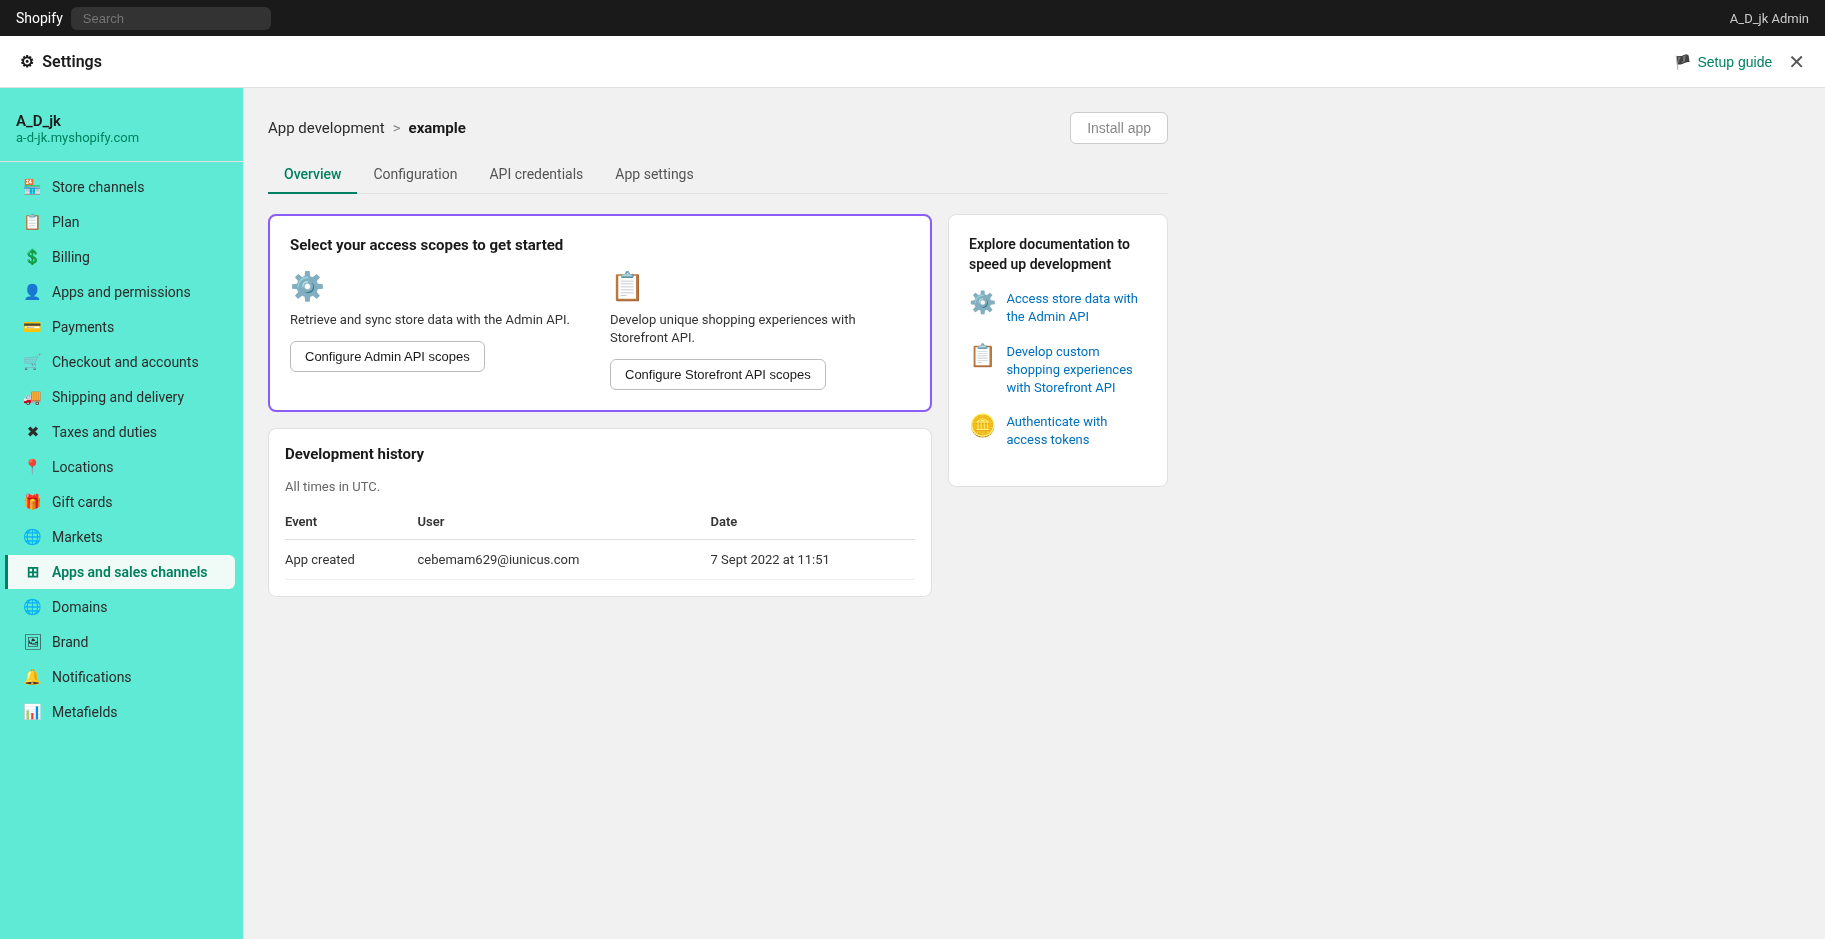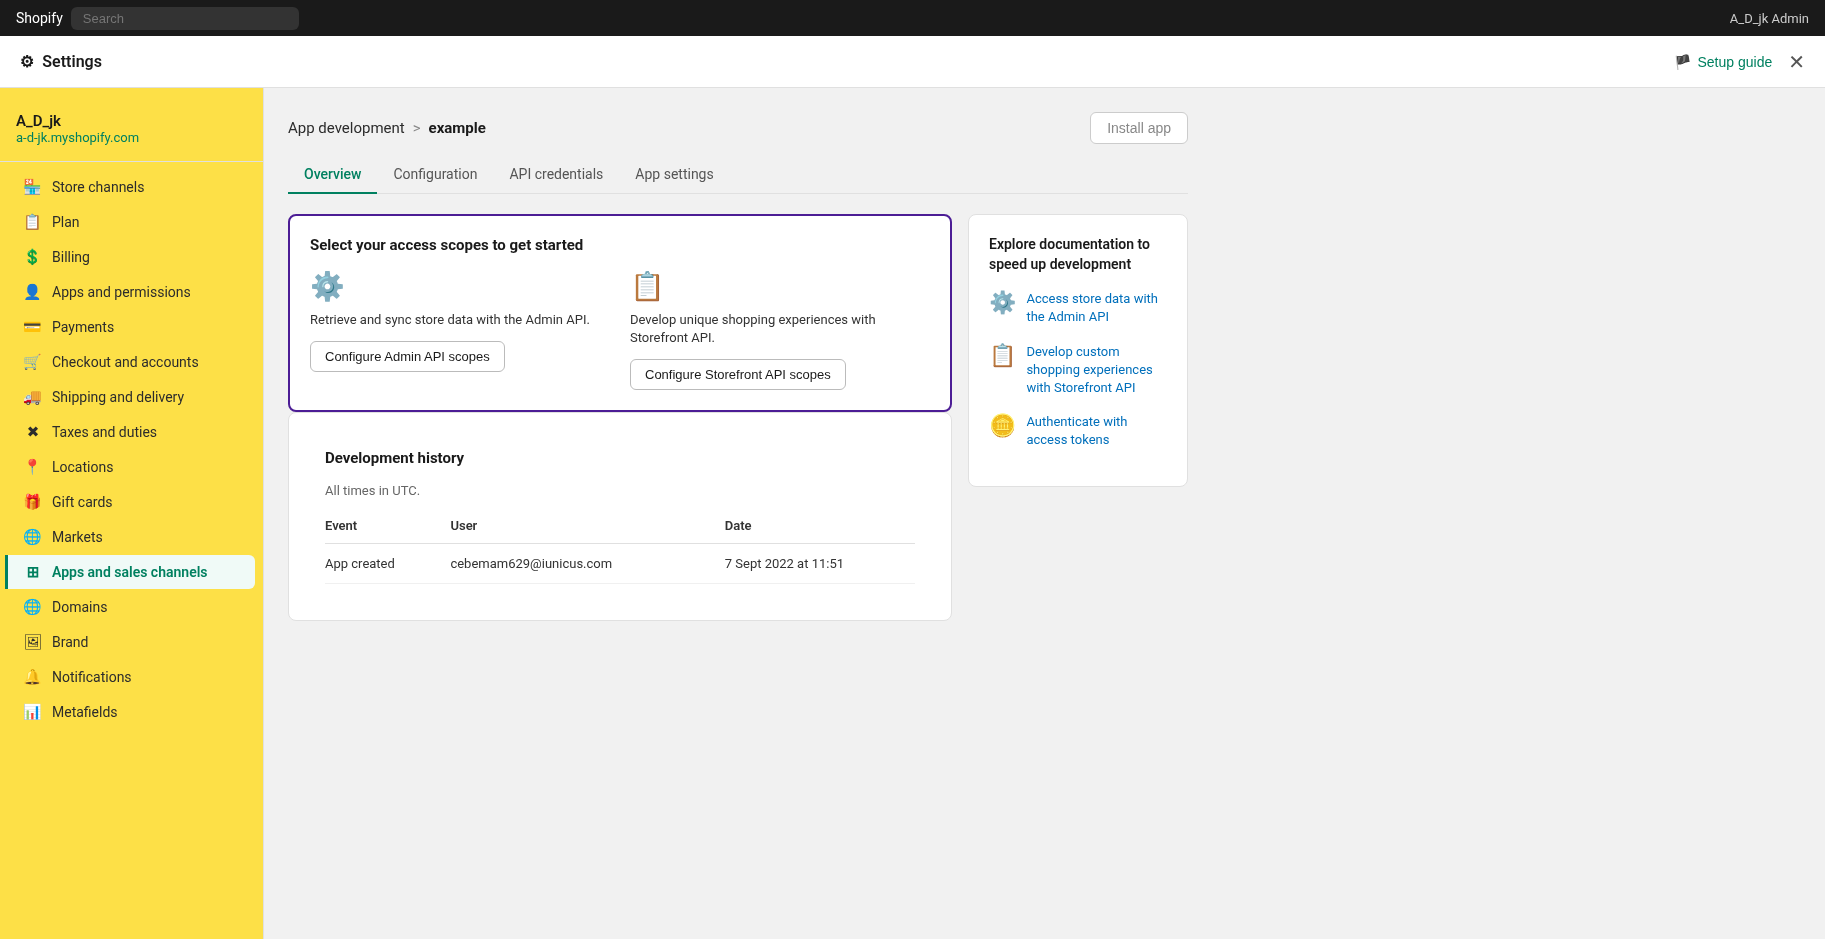--- a/index.html
+++ b/index.html
@@ -2,35 +2,35 @@
 <html><head>
   <meta charset="utf-8">
   <style>
     * { box-sizing: border-box; margin: 0; padding: 0; }
     body { font-family: -apple-system, BlinkMacSystemFont, 'Segoe UI', Roboto, sans-serif; background: #f1f1f1; font-size: 14px; color: #1a1a1a; }
 
     
     .topbar { height: 36px; background: #1a1a1a; display: flex; align-items: center; justify-content: space-between; padding: 0 16px; }
     .topbar-left { display: flex; align-items: center; gap: 8px; }
     .shopify-logo { color: #fff; font-weight: normal; font-size: 14px; }
-    .topbar-search { background: #333; border: none; border-radius: 6px; color: #ccc; padding: 4px 12px; width: 228px; font-size: 13px; }
+    .topbar-search { background: #333; border: none; border-radius: 6px; color: #ccc; padding: 4px 12px; width: 200px; font-size: 13px; }
     .topbar-right { display: flex; align-items: center; gap: 8px; color: #ccc; font-size: 13px; }
 
     
     .settings-bar { height: 52px; background: #fff; border-bottom: 1px solid #e0e0e0; display: flex; align-items: center; justify-content: space-between; padding: 0 20px; }
     .settings-title { display: flex; align-items: center; gap: 8px; font-size: 16px; font-weight: 600; color: #1a1a1a; }
     .settings-right { display: flex; align-items: center; gap: 16px; }
     .setup-guide-btn { display: flex; align-items: center; gap: 6px; color: #008060; font-size: 14px; background: none; border: none; cursor: pointer; font-weight: 500; }
     .close-btn { background: none; border: none; cursor: pointer; font-size: 20px; color: #555; }
 
     
     .layout { display: flex; height: calc(100vh - 88px); }
 
     
-    .sidebar { width: 264px; background: #fde047; border-right: 1px solid #e0e0e0; overflow-y: auto; padding: 12px 0; flex-shrink: 0; }
+    .sidebar { width: 244px; background: #5eead4; border-right: 1px solid #e0e0e0; overflow-y: auto; padding: 12px 0; flex-shrink: 0; }
     .store-info { padding: 12px 16px 16px; border-bottom: 1px solid #e0e0e0; margin-bottom: 8px; }
     .store-name { font-size: 15px; font-weight: 600; color: #1a1a1a; }
     .store-url { font-size: 13px; color: #008060; }
     .nav-item { display: flex; align-items: center; gap: 10px; padding: 8px 16px; cursor: pointer; color: #2c2c2c; font-size: 14px; border-radius: 6px; margin: 1px 8px; }
     .nav-item.active { color: #008060; font-weight: 600; border-left: 3px solid #008060; border-radius: 0 6px 6px 0; margin-left: 5px; background: #f0faf7; }
     .nav-icon { width: 18px; height: 18px; display: flex; align-items: center; justify-content: center; font-size: 15px; flex-shrink: 0; }
 
     
     .main { flex: 1; overflow-y: auto; padding: 24px; background: #f1f1f1; }
     .content-area { max-width: 900px; }
@@ -46,30 +46,30 @@
     
     .tabs { display: flex; gap: 0; border-bottom: 1px solid #e0e0e0; margin-bottom: 20px; }
     .tab { padding: 10px 16px; cursor: pointer; font-size: 14px; color: #555; border-bottom: 2px solid transparent; margin-bottom: -1px; }
     .tab.active { color: #008060; border-bottom: 2px solid #008060; font-weight: 500; }
 
     
     .cards-row { display: flex; gap: 16px; align-items: flex-start; }
     .main-card { flex: 1; }
 
     
-    .access-scopes-card { background: #fff; border: 2px solid #4c1d95; border-radius: 8px; padding: 20px; }
+    .access-scopes-card { background: #fff; border: 2px solid #8b5cf6; border-radius: 8px; padding: 20px; margin-bottom: 16px; }
     .card-title { font-size: 15px; font-weight: 700; margin-bottom: 16px; color: #1a1a1a; }
     .scopes-options { display: flex; gap: 20px; }
     .scope-option { flex: 1; }
     .scope-icon { font-size: 28px; margin-bottom: 8px; }
     .scope-desc { font-size: 13px; color: #333; margin-bottom: 12px; line-height: 1.4; }
     .scope-btn { background: #fff; border: 1px solid #bbb; border-radius: 6px; padding: 7px 14px; font-size: 13px; cursor: pointer; color: #1a1a1a; white-space: nowrap; }
 
     
-    .dev-history-card { background: #fff; border: 1px solid #e0e0e0; border-radius: 8px; padding: 36px; }
+    .dev-history-card { background: #fff; border: 1px solid #e0e0e0; border-radius: 8px; padding: 16px; }
     .dev-history-subtitle { font-size: 13px; color: #666; margin-bottom: 16px; }
     .history-table { width: 100%; border-collapse: collapse; }
     .history-table th { text-align: left; font-size: 13px; font-weight: 600; color: #333; padding: 4px 0 10px; border-bottom: 1px solid #e0e0e0; margin-left: 32px; }
     .history-table td { padding: 12px 0; font-size: 13px; color: #333; border-bottom: 1px solid #f0f0f0; }
     .history-table th:not(:first-child), .history-table td:not(:first-child) { padding-left: 20px; }
 
     
     .doc-card { background: #fff; border: 1px solid #e0e0e0; border-radius: 8px; padding: 20px; width: 220px; flex-shrink: 0; }
     .doc-card-title { font-size: 14px; font-weight: 600; margin-bottom: 16px; color: #1a1a1a; line-height: 1.4; }
     .doc-link-item { display: flex; align-items: flex-start; gap: 10px; margin-bottom: 16px; }

